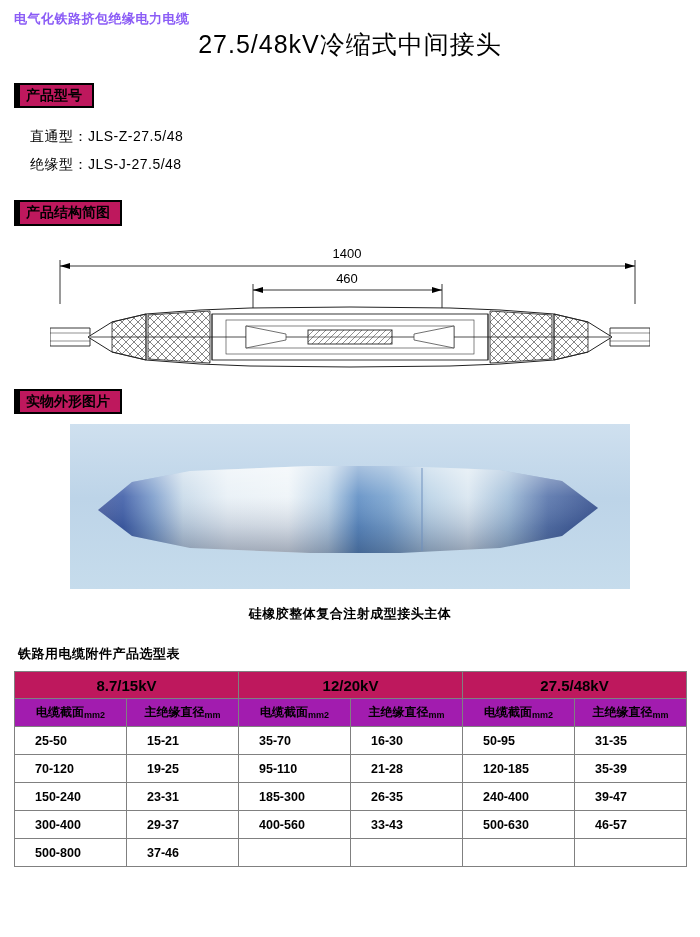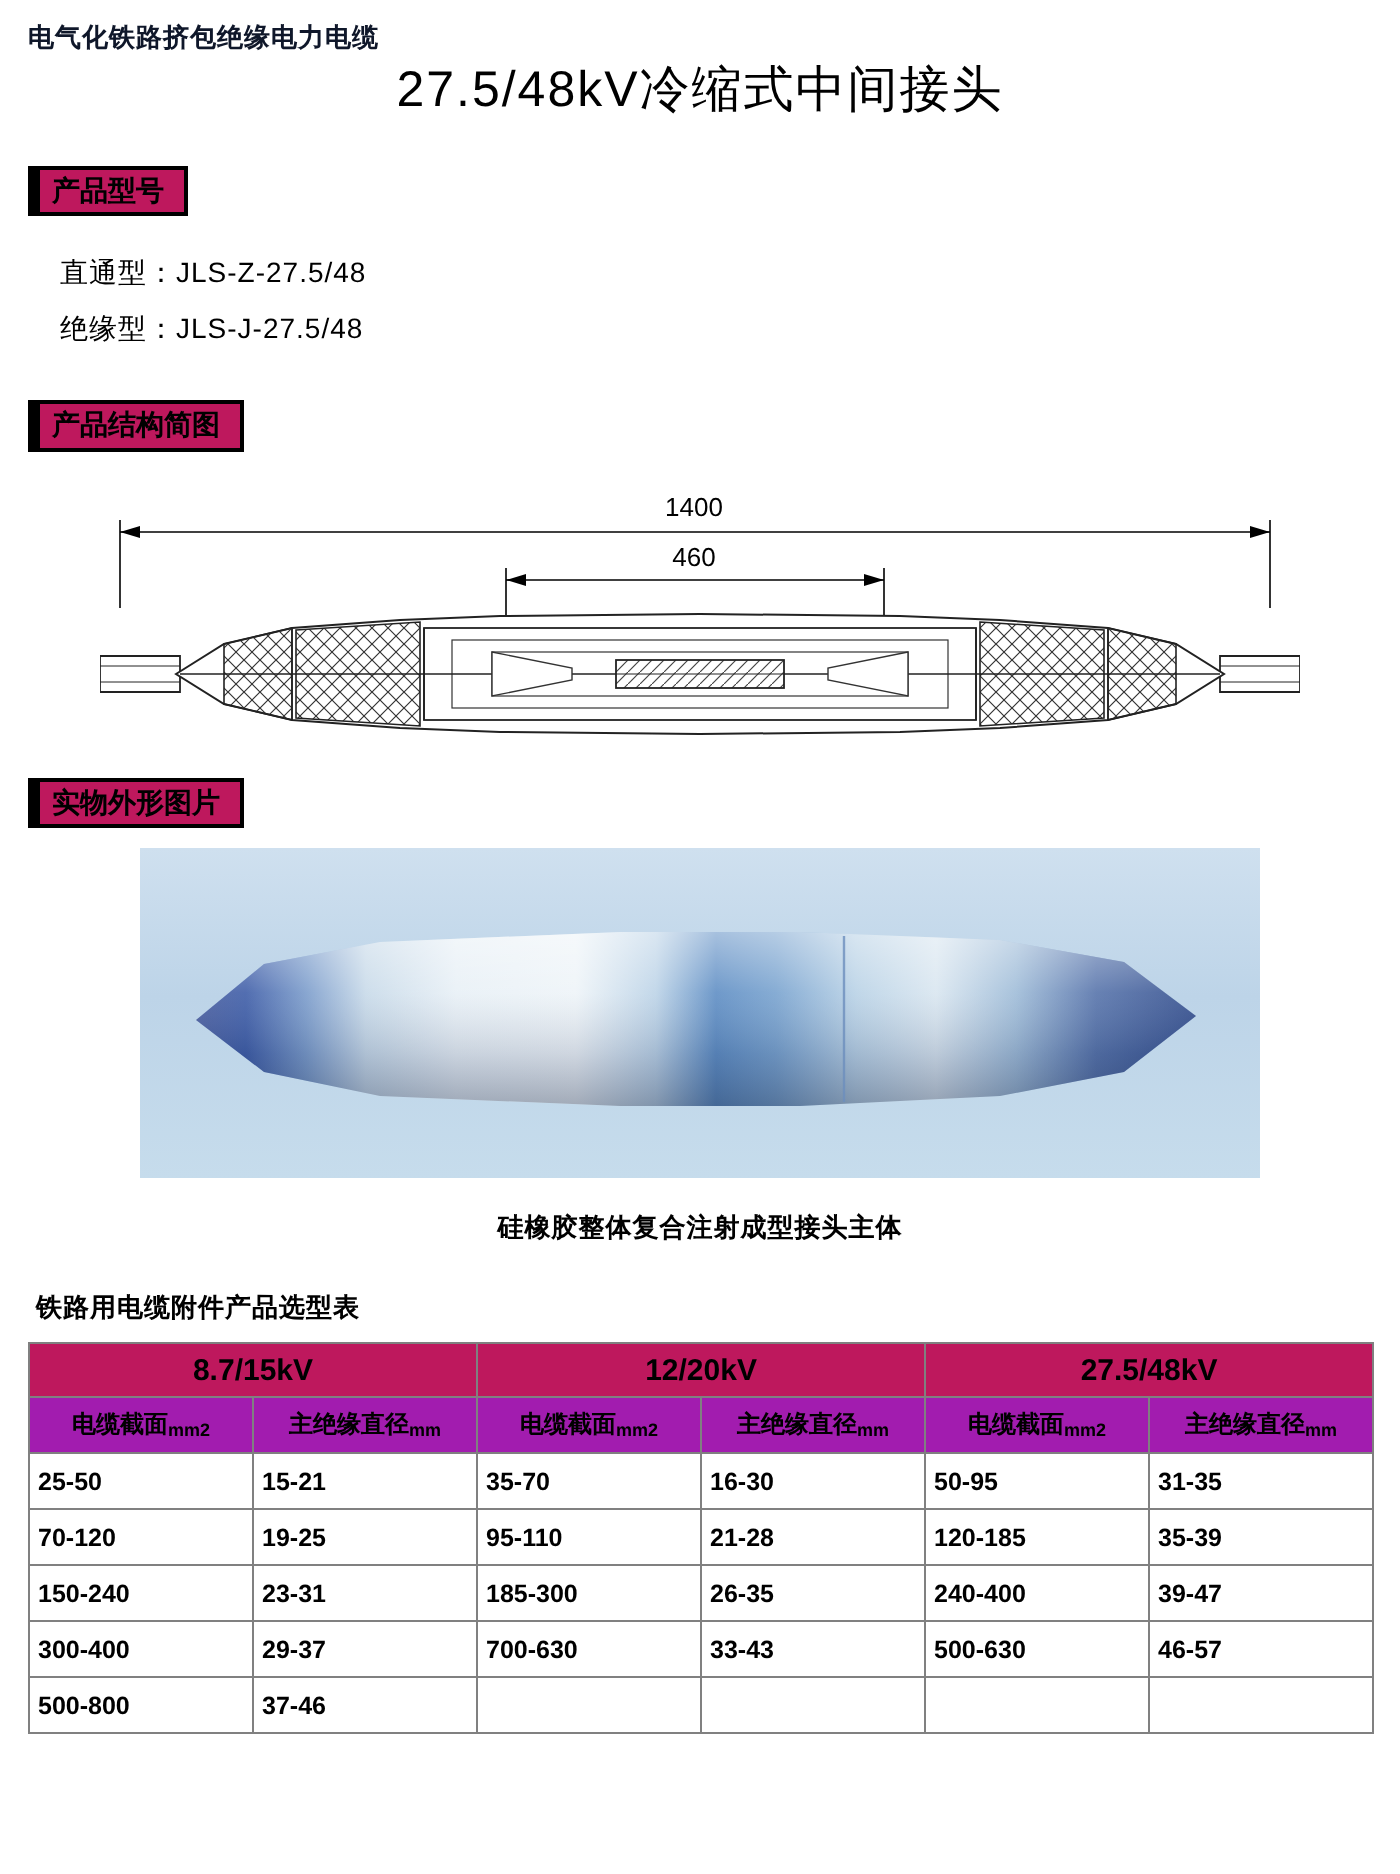--- a/index.html
+++ b/index.html
@@ -20,21 +20,21 @@
     width: 700px;
     height: 937px;
     box-sizing: border-box;
     padding: 0 14px;
   }
   .top-line {
     font-size: 13px;
     font-weight: bold;
     letter-spacing: 0.5px;
     padding-top: 10px;
-    color: #0f172a;
+    color: #8b5cf6;
   }
   .main-title {
     text-align: center;
     font-size: 25px;
     font-weight: normal;
     letter-spacing: 1px;
     margin-top: 0;
     margin-bottom: 0;
   }
   
@@ -115,21 +115,21 @@
     height: 26px;
   }
   table.spec tr.head-row td {
     background: #a21caf;
     font-size: 12px;
   }
   table.spec tr.data-row td {
     background: #ffffff;
     font-weight: bold;
     text-align: left;
-    padding-left: 4px;
+    padding-left: 20px;
   }
   table.spec tr.data-row td.empty { background: #ffffff; }
   sub.u { font-size: 9px; vertical-align: baseline; position: relative; top: 2px; }
 </style>
 </head>
 <body>
 
 <div class="page">
 
   <div class="top-line">电气化铁路挤包绝缘电力电缆</div>
@@ -305,21 +305,21 @@
         <td>150-240</td>
         <td>23-31</td>
         <td>185-300</td>
         <td>26-35</td>
         <td>240-400</td>
         <td>39-47</td>
       </tr>
       <tr class="data-row">
         <td>300-400</td>
         <td>29-37</td>
-        <td>700-630</td>
+        <td>400-560</td>
         <td>33-43</td>
         <td>500-630</td>
         <td>46-57</td>
       </tr>
       <tr class="data-row">
         <td>500-800</td>
         <td>37-46</td>
         <td class="empty"></td>
         <td class="empty"></td>
         <td class="empty"></td>

